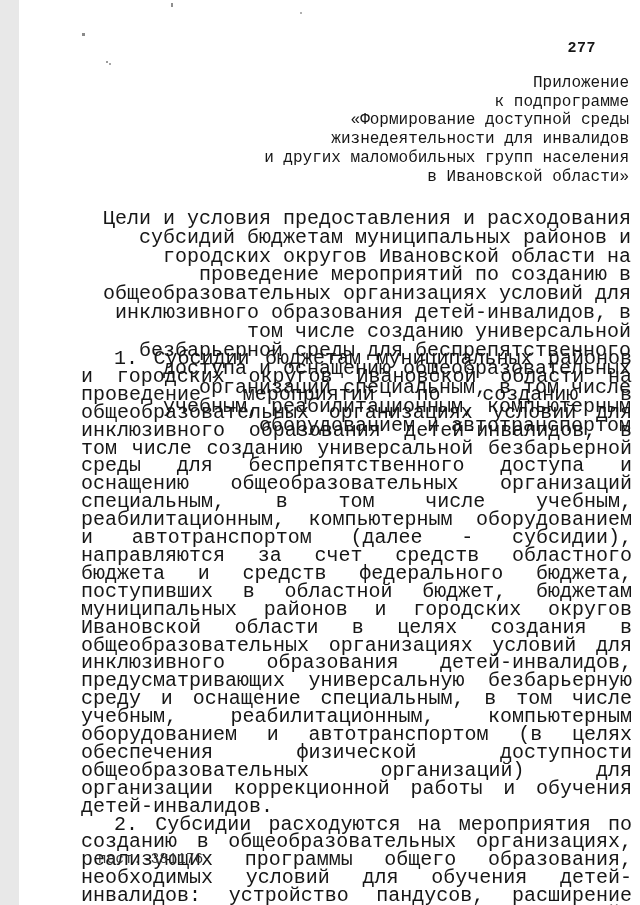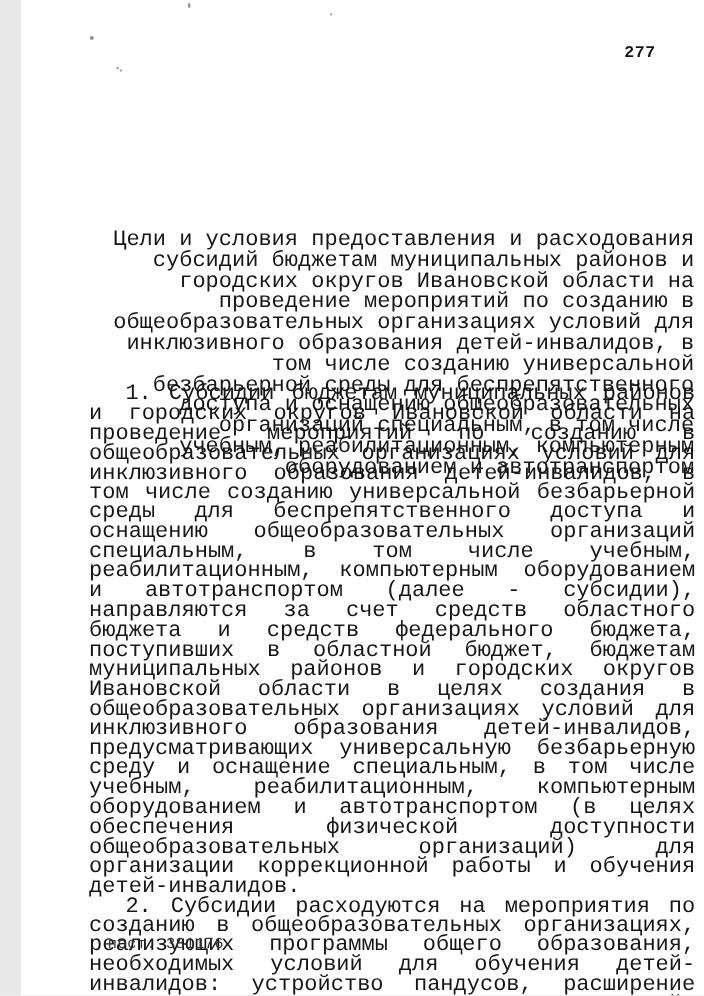--- a/index.html
+++ b/index.html
@@ -78,20 +78,26 @@
   .speck.s4 { left: 90px;  top: 63px; width: 2px; height: 2px; background: #a8a8a8; }
   .speck.s5 { left: 281px; top: 12px; width: 2px; height: 2px; background: #b0b0b0; }
 </style>
 </head>
 <body>
 
 <div class="page">
 
   <div class="page-number">277</div>
 
+  <div class="annex">Приложение
+к подпрограмме
+«Формирование доступной среды
+жизнедеятельности для инвалидов
+и других маломобильных групп населения
+в Ивановской области»</div>
 
   <h1 class="doc-title">Цели и условия предоставления и расходования субсидий бюджетам муниципальных районов и городских округов Ивановской области на проведение мероприятий по созданию в общеобразовательных организациях условий для инклюзивного образования детей-инвалидов, в том числе созданию универсальной безбарьерной среды для беспрепятственного доступа и оснащению общеобразовательных организаций специальным, в том числе учебным, реабилитационным, компьютерным оборудованием и автотранспортом</h1>
 
   <div class="body-text">
     <p>1. Субсидии бюджетам муниципальных районов и городских округов Ивановской области на проведение мероприятий по созданию в общеобразовательных организациях условий для инклюзивного образования детей-инвалидов, в том числе созданию универсальной безбарьерной среды для беспрепятственного доступа и оснащению общеобразовательных организаций специальным, в том числе учебным, реабилитационным, компьютерным оборудованием и автотранспортом (далее - субсидии), направляются за счет средств областного бюджета и средств федерального бюджета, поступивших в областной бюджет, бюджетам муниципальных районов и городских округов Ивановской области в целях создания в общеобразовательных организациях условий для инклюзивного образования детей-инвалидов, предусматривающих универсальную безбарьерную среду и оснащение специальным, в том числе учебным, реабилитационным, компьютерным оборудованием и автотранспортом (в целях обеспечения физической доступности общеобразовательных организаций) для организации коррекционной работы и обучения детей-инвалидов.</p>
     <p>2. Субсидии расходуются на мероприятия по созданию в общеобразовательных организациях, реализующих программы общего образования, необходимых условий для обучения детей-инвалидов: устройство пандусов, расширение дверных проемов, замена напольных покрытий, демонтаж дверных порогов, установка перил вдоль стен внутри здания, устройство разметки, оборудование санитарно-гигиенических помещений, переоборудование и приспособление раздевалок, спортивных залов, столовых, классных комнат, кабинетов педагогов-психологов, учителей-логопедов, комнат психологической разгрузки, медицинских кабинетов, создание информационных уголков с учетом особых потребностей детей-инвалидов, установка подъемных устройств, приобретение специального, в том числе учебного, реабилитационного, компьютерного оборудования и автотранспорта.</p>
   </div>
 
   <div class="doc-footer">пост.-381176</div>
 

